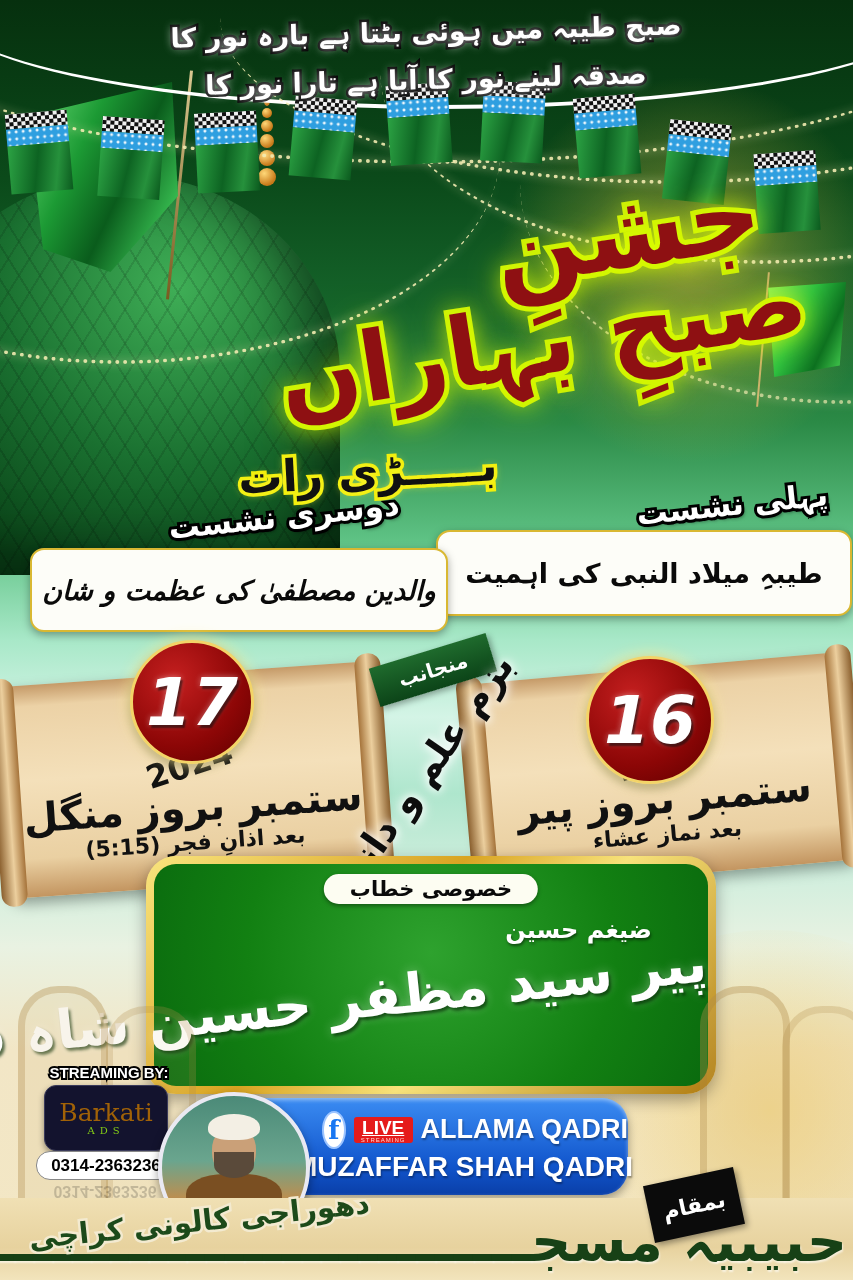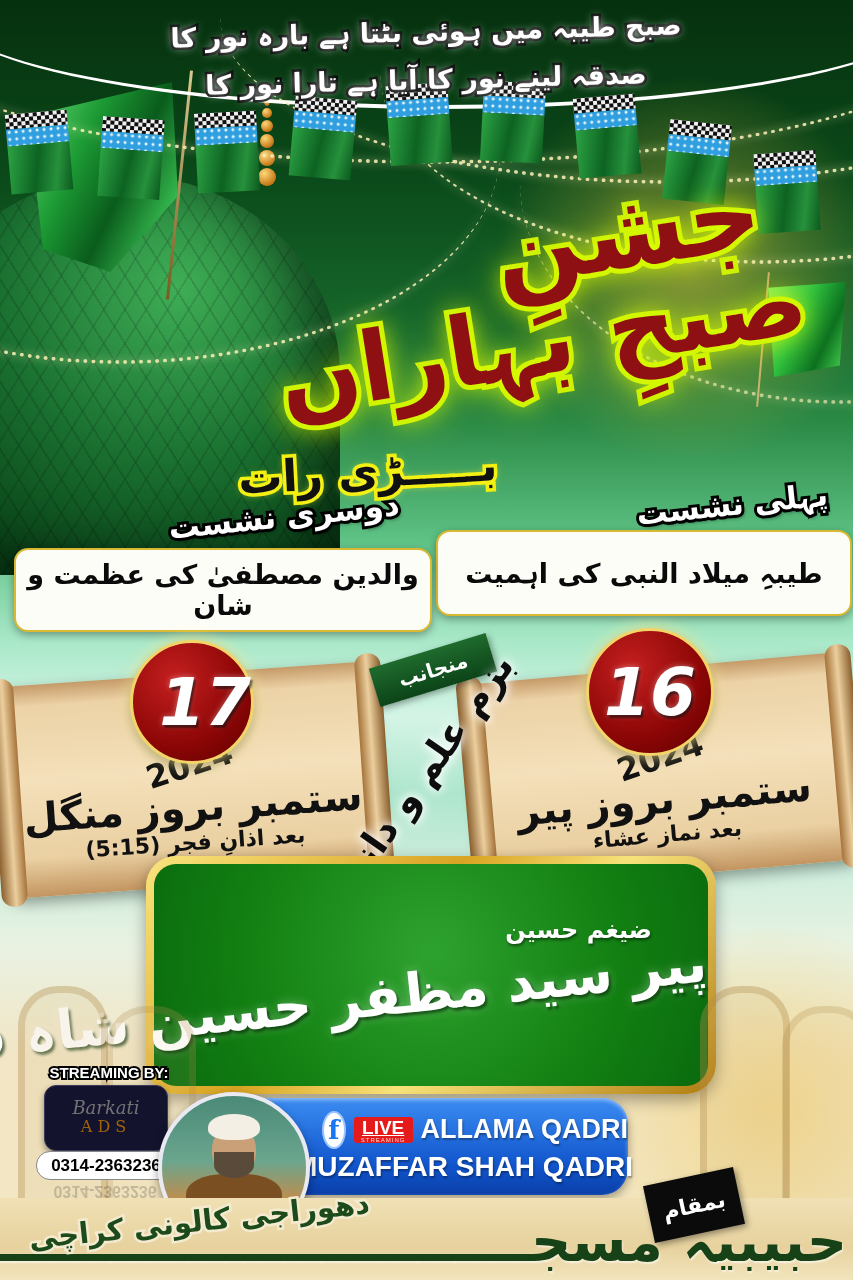--- a/index.html
+++ b/index.html
@@ -114,22 +114,22 @@
   
   .arch{width:76px;height:210px;border:7px solid rgba(165,125,60,.28);border-bottom:none;
     border-radius:40px 40px 0 0;background:rgba(210,180,120,.15);}
 
   
   .dby-label{left:34px;top:1064px;width:150px;text-align:center;font-family:"Liberation Sans",sans-serif;
     font-size:15px;font-weight:bold;color:#fff;-webkit-text-stroke:4px #000;paint-order:stroke fill;}
   .dby-box{left:44px;top:1085px;width:122px;height:64px;border-radius:12px;background:#13132e;
     border:1px solid #3a3a5a;display:flex;flex-direction:column;align-items:center;justify-content:center;
     box-shadow:0 3px 6px rgba(0,0,0,.4);}
-  .dby-brand{font-family:"DejaVu Serif",serif;font-style:italic;font-size:18px;color:#737373;line-height:1;}
-  .dby-sub{font-family:"DejaVu Serif",serif;font-size:16px;color:#a16207;letter-spacing:5px;line-height:1.2;}
+  .dby-brand{font-family:"DejaVu Serif",serif;font-size:25px;color:#a16207;line-height:1;}
+  .dby-sub{font-family:"DejaVu Serif",serif;font-size:10px;color:#84cc16;letter-spacing:5px;line-height:1.2;}
   .dby-phone{left:36px;top:1151px;width:138px;height:27px;border-radius:14px;background:#fff;border:1px solid #888;
     display:flex;align-items:center;justify-content:center;font-family:"Liberation Sans",sans-serif;
     font-size:17px;font-weight:bold;color:#000;}
   .dby-reflect{left:36px;top:1182px;width:138px;text-align:center;transform:scaleY(-1);opacity:.18;
     font-family:"Liberation Sans",sans-serif;font-size:16px;font-weight:bold;color:#000;}
 
   
   .blue-ban{left:226px;top:1098px;width:402px;height:97px;border-radius:26px;
     background:linear-gradient(180deg,#3b8cf2,#1155cc 70%,#0a3fa8);
     box-shadow:0 4px 10px rgba(0,0,0,.35),inset 0 2px 4px rgba(255,255,255,.45);
@@ -251,49 +251,50 @@
     <div class="title-l1 rtl">جشنِ</div>
     <div class="title-l2 rtl">صبحِ بہاراں</div>
   </div>
 
   <div class="abs subtitle rtl">بـــــڑی رات</div>
 
   <div class="abs sess-label rtl" style="left:636px;top:486px;transform:rotate(-6deg);">پہلی نشست</div>
   <div class="abs sess-box rtl" style="left:436px;top:530px;width:412px;height:82px;">طیبہِ میلاد النبی کی اہمیت</div>
 
   <div class="abs sess-label rtl" style="left:168px;top:498px;transform:rotate(-6deg);">دوسری نشست</div>
-  <div class="abs sess-box rtl" style="left:14px;top:548px;width:414px;height:80px;">والدین مصطفیٰ کی عظمت و شان</div>
+  <div class="abs sess-box rtl" style="left:30px;top:548px;width:414px;height:80px;font-style:italic;">والدین مصطفیٰ کی عظمت و شان</div>
 
   <div class="abs scroll" style="left:474px;top:668px;width:376px;height:208px;transform:rotate(-5deg);">
     <div class="scroll-inner rtl" style="padding-top:40px;box-sizing:border-box;">
       <div class="year">2024</div>
       <div class="dline">ستمبر بروز پیر</div>
       <div class="tline">بعد نماز عشاء</div>
     </div>
   </div>
-  <div class="abs day-circle" style="left:586px;top:628px;width:122px;height:122px;">
+  <div class="abs day-circle" style="left:586px;top:656px;width:122px;height:122px;">
     <div class="day-num">16</div>
   </div>
 
   <div class="abs scroll" style="left:4px;top:674px;width:374px;height:212px;transform:rotate(-4deg);">
     <div class="scroll-inner rtl" style="padding-top:40px;box-sizing:border-box;">
       <div class="year">2024</div>
       <div class="dline">ستمبر بروز منگل</div>
       <div class="tline">بعد اذانِ فجر (5:15)</div>
     </div>
   </div>
-  <div class="abs day-circle" style="left:130px;top:640px;width:118px;height:118px;justify-content:flex-end;">
+  <div class="abs day-circle" style="left:130px;top:640px;width:118px;height:118px;">
     <div class="day-num">17</div>
   </div>
 
   <div class="abs org-ribbon rtl">منجانب</div>
   <div class="abs org-name rtl">بزم علم و دانش</div>
 
   <div class="abs gban">
     <div class="gban-inner">
+      <div class="gban-pill rtl">خصوصی خطاب</div>
       <div class="gban-hon rtl">ضیغم حسین</div>
       <div class="gban-name rtl">پیر سید مظفر حسین شاہ قادری</div>
     </div>
   </div>
 
   <div class="abs arch" style="left:18px;top:986px;"></div>
   <div class="abs arch" style="left:106px;top:1006px;opacity:.7;"></div>
   <div class="abs arch" style="left:700px;top:986px;"></div>
   <div class="abs arch" style="left:782px;top:1006px;opacity:.7;"></div>
 

